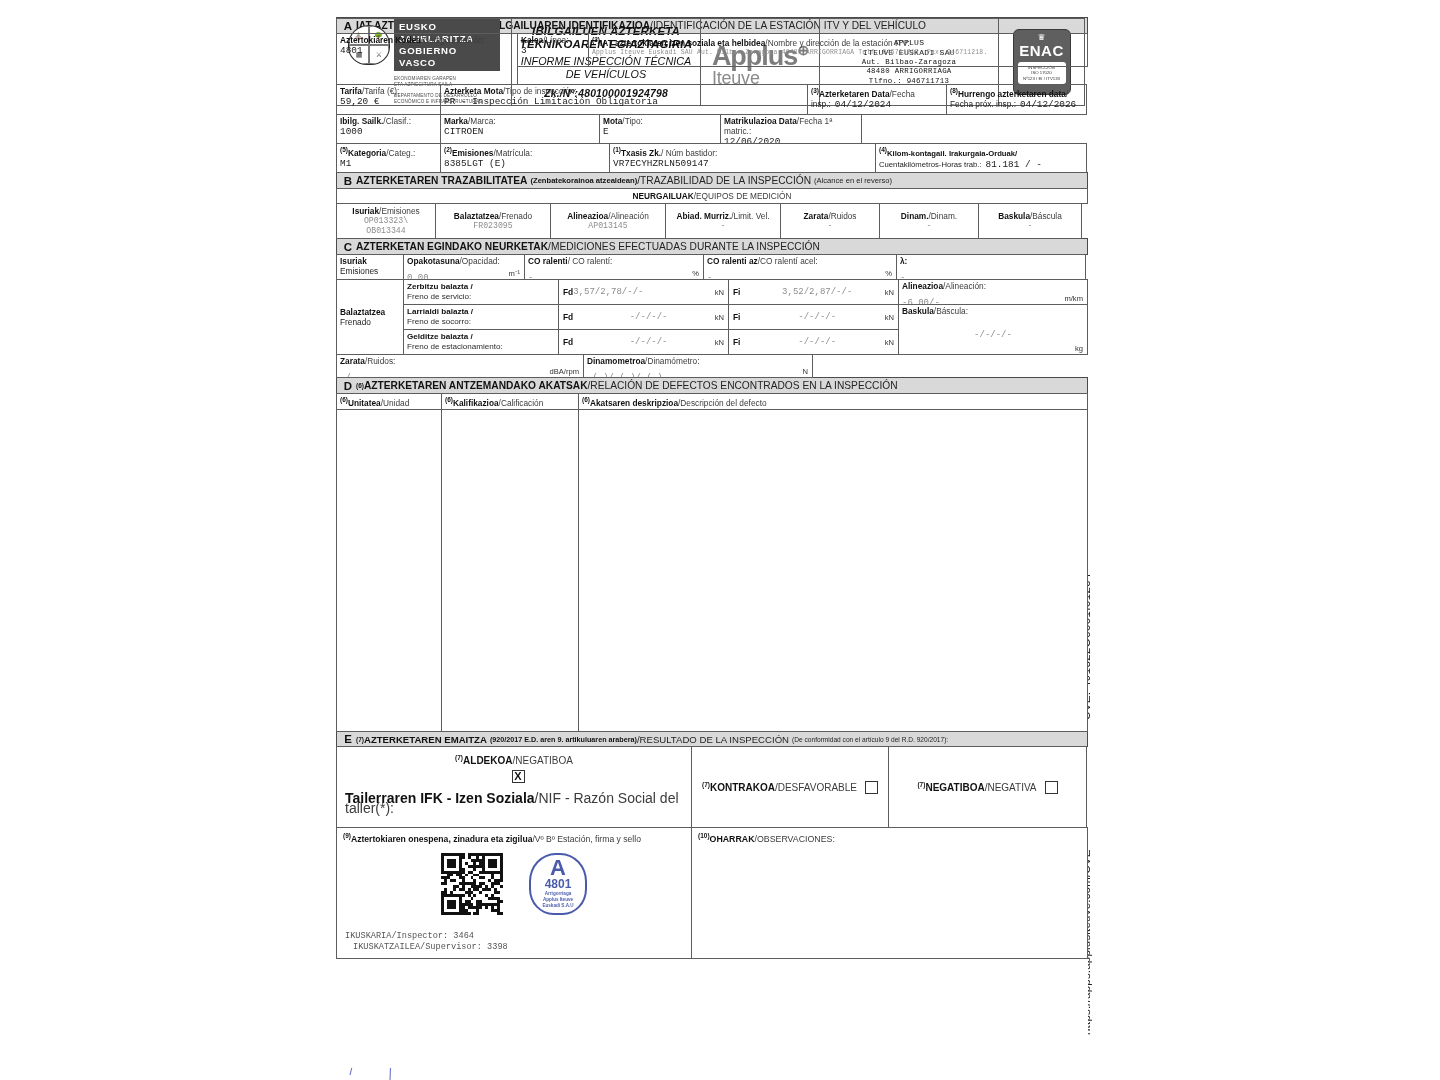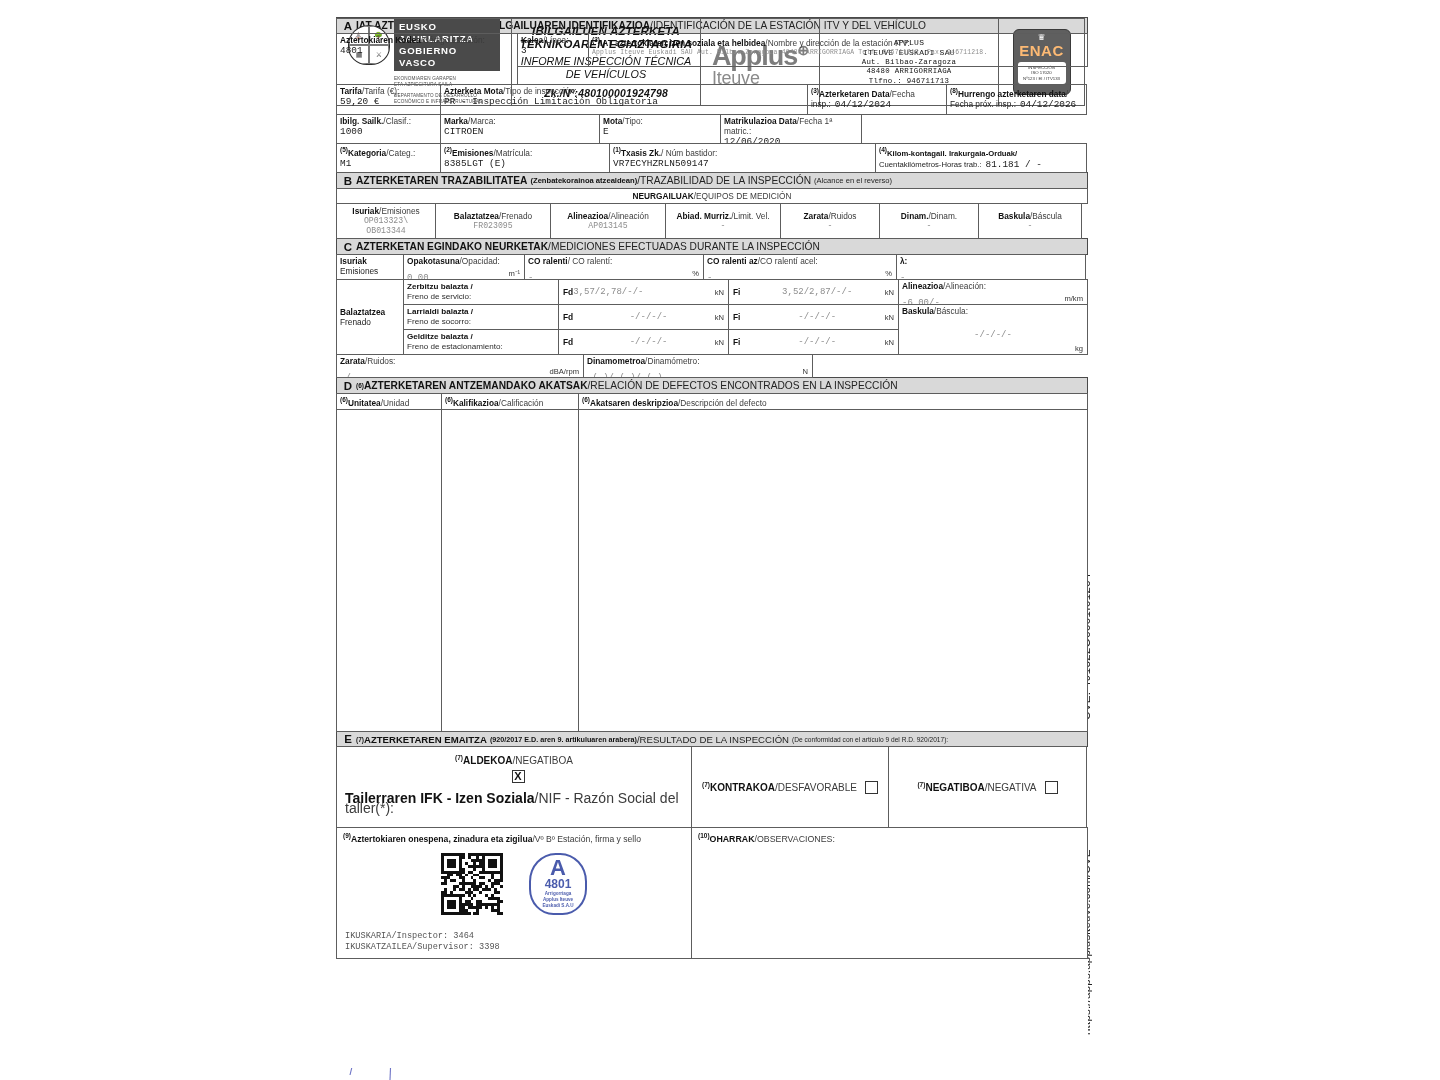--- a/index.html
+++ b/index.html
@@ -133,21 +133,21 @@
   .addr-l1 { font-family:"Liberation Mono", monospace; font-size:7.4px; letter-spacing:.3px; line-height:9.5px;}
   .addr-l2 { font-family:"Liberation Mono", monospace; font-size:8px; letter-spacing:.3px; line-height:10px;}
 
   
   .enac {
     width:58px; height:66px; border:1.4px solid #3a3a3a; border-radius:6px;
     background:#5f5f5f; display:flex; flex-direction:column; align-items:center;
     padding-top:3px;
   }
   .enac .crown { color:#fff; font-size:9px; line-height:9px;}
-  .enac .nm { color:#fdba74; font-weight:bold; font-size:15px; letter-spacing:.5px; line-height:17px;}
+  .enac .nm { color:#ffffff; font-weight:bold; font-size:15px; letter-spacing:.5px; line-height:17px;}
   .enac .pill {
     background:#fff; width:48px; margin-top:3px; border-radius:3px;
     text-align:center; padding:3px 0;
   }
   .enac .pill div { font-size:4.3px; color:#333; line-height:5.4px;}
 
   
   .row { display:flex; margin-top:-1px; }
   .cell { border:1px solid #5d5d5d; margin-right:-1px; padding:1px 3px; overflow:hidden; position:relative;}
   .cell .lbl { display:block; line-height:10px; }
@@ -840,21 +840,21 @@
           <div class="sn">4801</div>
           <div class="st">Arrigorriaga</div>
           <div class="st">Applus Iteuve</div>
           <div class="st">Euskadi  S.A.U</div>
         </div>
       </div>
 
       <div style="position:absolute;left:8px;bottom:16px">
         <span class="valgrey" style="color:#555;font-size:8.6px"><span>IKUSKARIA</span><span>/Inspector:</span> <span>3464</span></span>
       </div>
-      <div style="position:absolute;left:8px;bottom:5px">
+      <div style="position:absolute;left:16px;bottom:5px">
         <span class="valgrey" style="color:#555;font-size:8.6px"><span>IKUSKATZAILEA</span><span>/Supervisor:</span> <span>3398</span></span>
       </div>
     </div>
 
     <div class="cell" style="width:397px;height:132px;padding:3px 6px">
       <span class="lbl" style="font-size:8.8px"><span class="sup">(10)</span><span class="eu">OHARRAK</span><span class="es">/OBSERVACIONES:</span></span>
     </div>
   </div>
 
 </div>

